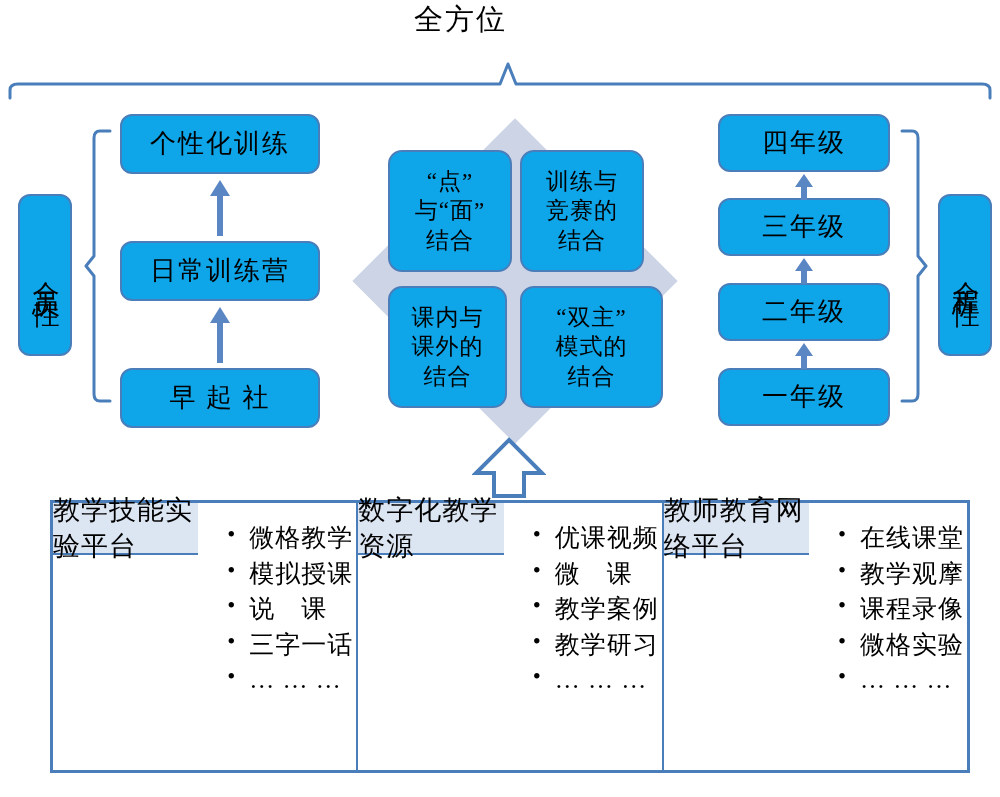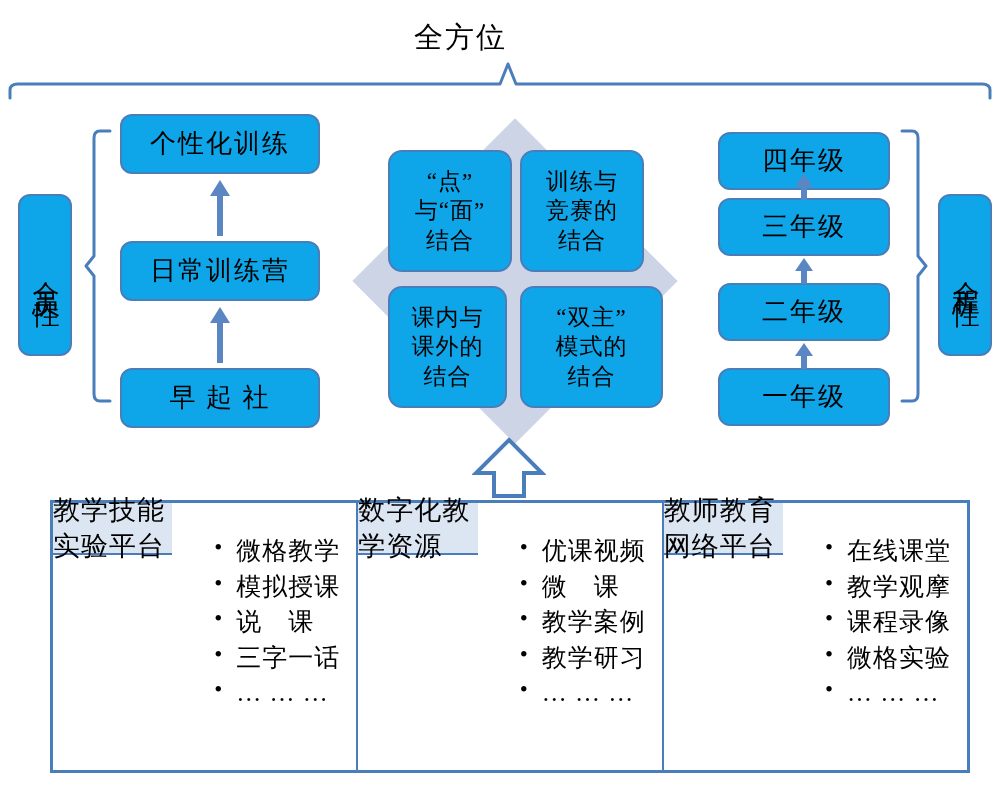--- a/index.html
+++ b/index.html
@@ -31,21 +31,21 @@
     justify-content: center;
     text-align: center;
     line-height: 1.18;
     color: #000000;
     font-family: "Liberation Serif", "DejaVu Serif", serif;
   }
 
   .title-text {
     position: absolute;
     left: 0;
-    top: 18px;
+    top: 0;
     width: 921px;
     text-align: center;
     font-size: 29px;
     letter-spacing: 2px;
     color: #000;
   }
 
   
   .vert-node {
     writing-mode: vertical-rl;
@@ -105,21 +105,21 @@
     font-size: 27px;
     letter-spacing: 1px;
   }
   .tbody {
     padding: 14px 0 6px 0;
     display: flex;
     flex-direction: column;
     align-items: center;
   }
   .tbody ul {
-    margin: 16px;
+    margin: 3px;
     padding: 0 0 0 26px;
     list-style: none;
   }
   .tbody li {
     font-size: 25px;
     line-height: 1.42;
     letter-spacing: 1px;
     position: relative;
     padding-left: 22px;
     white-space: pre;
@@ -186,21 +186,21 @@
   <svg class="uparrow" style="left:472px; top:436px;" width="74" height="64" viewBox="0 0 74 64">
     <path d="M37 4 L70 37 L52 37 L52 60 L22 60 L22 37 L4 37 Z" fill="#ffffff" stroke="#4a7ebb" stroke-width="4" stroke-linejoin="miter"></path>
   </svg>
 
   <svg class="bracket" style="left:900px; top:128px;" width="28" height="276" viewBox="0 0 28 276">
     <path d="M2 3 L12 3 Q18 3 18 10 L18 128 L26 138 L18 148 L18 266 Q18 273 12 273 L2 273" fill="none" stroke="#4a7ebb" stroke-width="3" stroke-linecap="round" stroke-linejoin="round"></path>
   </svg>
 
   <div class="node vert-node" style="left:938px; top:194px; width:54px; height:162px;">全程性</div>
 
-  <div class="node" style="left:718px; top:132px; width:172px; height:58px; font-size:26px; letter-spacing:2px;">四年级</div>
+  <div class="node" style="left:718px; top:114px; width:172px; height:58px; font-size:26px; letter-spacing:2px;">四年级</div>
   <div class="node" style="left:718px; top:198px; width:172px; height:58px; font-size:26px; letter-spacing:2px;">三年级</div>
   <div class="node" style="left:718px; top:283px; width:172px; height:58px; font-size:26px; letter-spacing:2px;">二年级</div>
   <div class="node" style="left:718px; top:368px; width:172px; height:58px; font-size:26px; letter-spacing:2px;">一年级</div>
 
   <svg class="uparrow" style="left:790px; top:173px;" width="28" height="28" viewBox="0 0 28 28">
     <path d="M14 1 L23 14 L17 14 L17 27 L11 27 L11 14 L5 14 Z" fill="#5b86c4"></path>
   </svg>
   <svg class="uparrow" style="left:790px; top:257px;" width="28" height="28" viewBox="0 0 28 28">
     <path d="M14 1 L23 14 L17 14 L17 27 L11 27 L11 14 L5 14 Z" fill="#5b86c4"></path>
   </svg>

